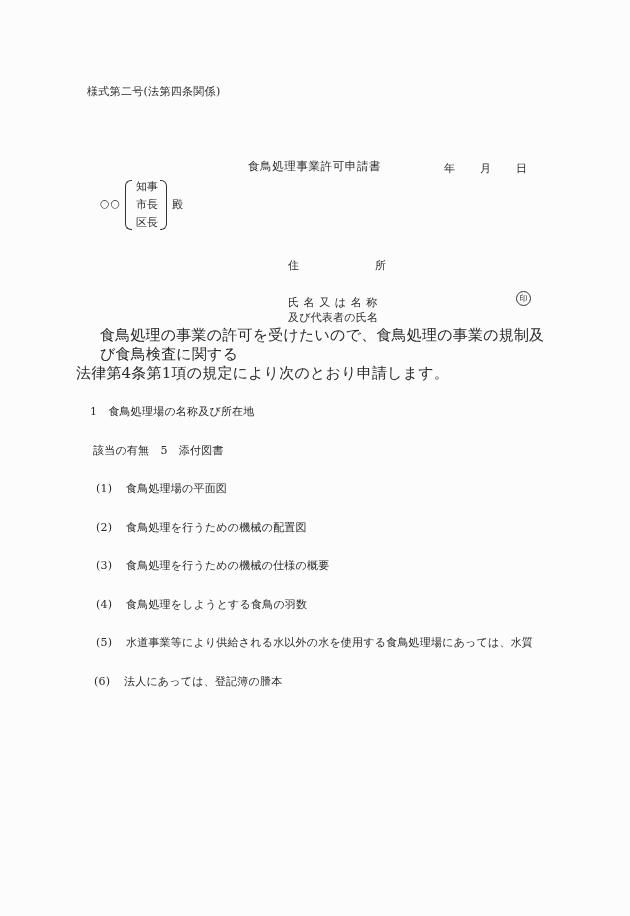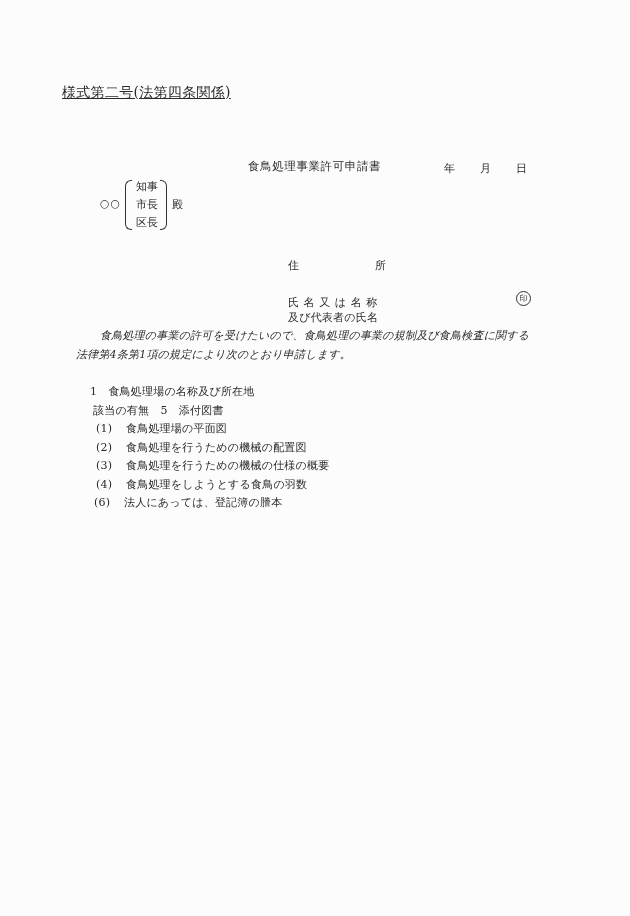--- a/index.html
+++ b/index.html
@@ -11,21 +11,21 @@
       height: 916px;
       background: #fcfcfc;
       position: relative;
       overflow: hidden;
       font-family: "DejaVu Serif", "Liberation Serif", serif;
       color: #2a2a2a;
       font-size: 11px;
     }
     .abs { position: absolute; white-space: nowrap; }
 
-    .form-number { left: 62px; top: 84px; font-size: 14px; letter-spacing: 0.3px; text-decoration: underline; }
+    .form-number { left: 87px; top: 84px; font-size: 11px; letter-spacing: 0.3px; }
     .title { left: 248px; top: 122px; font-size: 11.5px; letter-spacing: 0.6px; margin-top: 37px; }
 
     .date { top: 161px; font-size: 11px; }
     .date-year { left: 444px; }
     .date-month { left: 480px; }
     .date-day { left: 516px; }
 
     .addressee { left: 100px; top: 178px; width: 120px; height: 52px; }
     .addressee .circles { position: absolute; left: 0; top: 19px; font-size: 11px; letter-spacing: 1px; }
     .addressee .brace-left {
@@ -46,26 +46,26 @@
     .applicant .addr-row span:last-child { position: absolute; right: 2px; }
     .applicant .name-row { letter-spacing: 4.6px; margin-top: 22px; }
     .applicant .rep-row { letter-spacing: 0.2px; }
 
     .seal {
       left: 516px; top: 291px; width: 13px; height: 13px;
       border: 1px solid #333; border-radius: 50%;
       font-size: 8px; line-height: 13px; text-align: center;
     }
 
-    .body-text { left: 76px; top: 326px; width: 480px; font-size: 11px; line-height: 19px; letter-spacing: 0.2px; white-space: normal; font-style: italic; }
+    .body-text { left: 76px; top: 326px; width: 480px; font-size: 15px; line-height: 19px; letter-spacing: 0.2px; white-space: normal; }
     .body-text p { margin: 0; }
     .body-text .line1 { padding-left: 24px; }
 
     .items { left: 76px; top: 383px; width: 490px; font-size: 11px; line-height: 18.5px; white-space: normal; letter-spacing: 0.2px; }
-    .items .row { white-space: nowrap; }
+    .items .row { white-space: nowrap; margin-top: 20px; }
     .items .row.indent1 { padding-left: 14px; }
     .items .row.cont { padding-left: 17px; }
     .items .sub { padding-left: 20px; }
     .items .sub .num { display: inline-block; width: 30px; }
     .items .sub-cont { padding-left: 50px; }
     .items .sub6 { padding-left: 18px; }
     .items .sub6 .num { display: inline-block; width: 30px; }
   </style>
 </head>
 <body>
@@ -115,16 +115,19 @@
   </div>
   <div class="row sub">
     <span class="num">(2)</span><span>食鳥処理を行うための機械の配置図</span>
   </div>
   <div class="row sub">
     <span class="num">(3)</span><span>食鳥処理を行うための機械の仕様の概要</span>
   </div>
   <div class="row sub">
     <span class="num">(4)</span><span>食鳥処理をしようとする食鳥の羽数</span>
   </div>
+  <div class="row sub">
+    <span class="num">(5)</span><span>水道事業等により供給される水以外の水を使用する食鳥処理場にあっては、水質</span>
+  </div>
   <div class="row sub6">
     <span class="num">(6)</span><span>法人にあっては、登記簿の謄本</span>
   </div>
 </div>
 
 </body></html>

